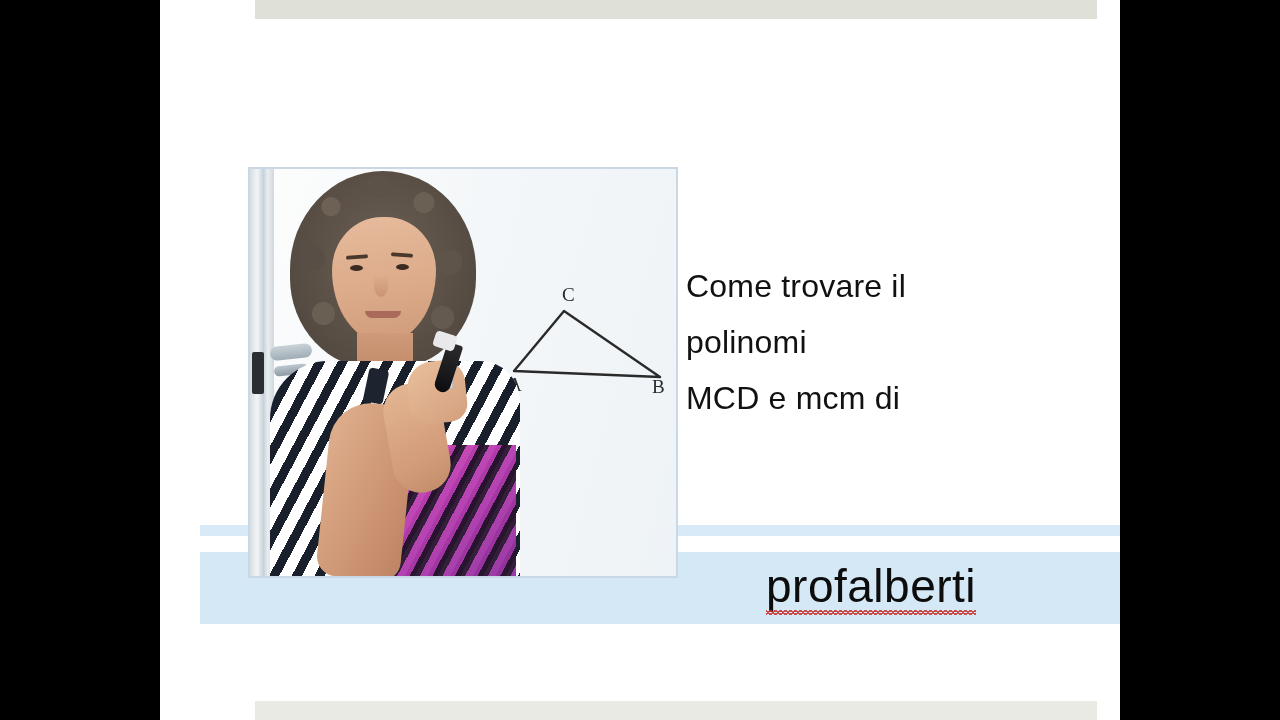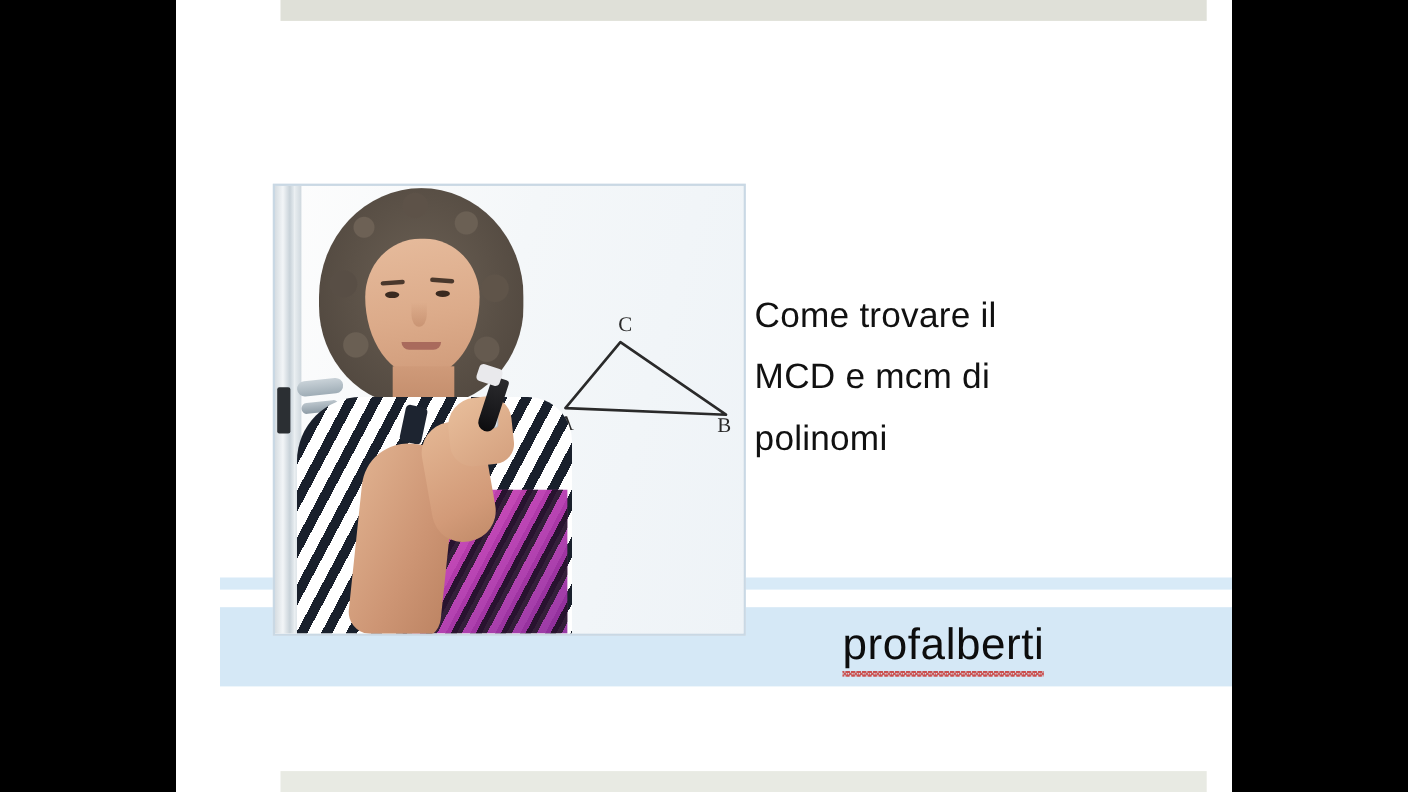--- a/index.html
+++ b/index.html
@@ -268,21 +268,21 @@
   }
   #title .line { display: block; white-space: pre; }
 
   
   #signature {
     position: absolute;
     left: 606px;
     top: 556px;
     font-family: "Liberation Sans", sans-serif;
     font-weight: 300;
-    font-size: 40px;
+    font-size: 46px;
     line-height: 60px;
     color: #0d0d0d;
     letter-spacing: 0.5px;
     z-index: 22;
   }
   #signature .word { position: relative; display: inline-block; padding-bottom: 2px; }
   #signature .squiggle {
     position: absolute;
     left: 0; right: 0; bottom: 3px;
     height: 5px;
@@ -346,22 +346,22 @@
         <div class="forearm"></div>
         <div class="hand"></div>
         <div class="ring"></div>
         <div class="marker"></div>
         <div class="marker-cap"></div>
       </div>
     </div>
 
     <div id="title">
       <span class="line">Come trovare il</span>
+      <span class="line">polinomi</span>
       <span class="line">MCD e mcm di</span>
-      <span class="line">polinomi</span>
     </div>
 
     <div id="signature">
       <span class="word">
         <span>profalberti</span>
         <span class="squiggle"></span>
       </span>
     </div>
 
   </div>

